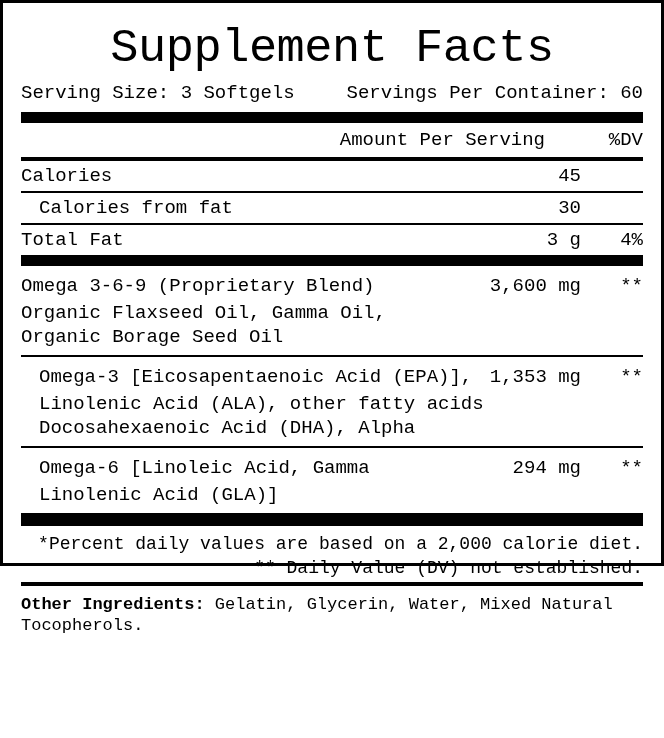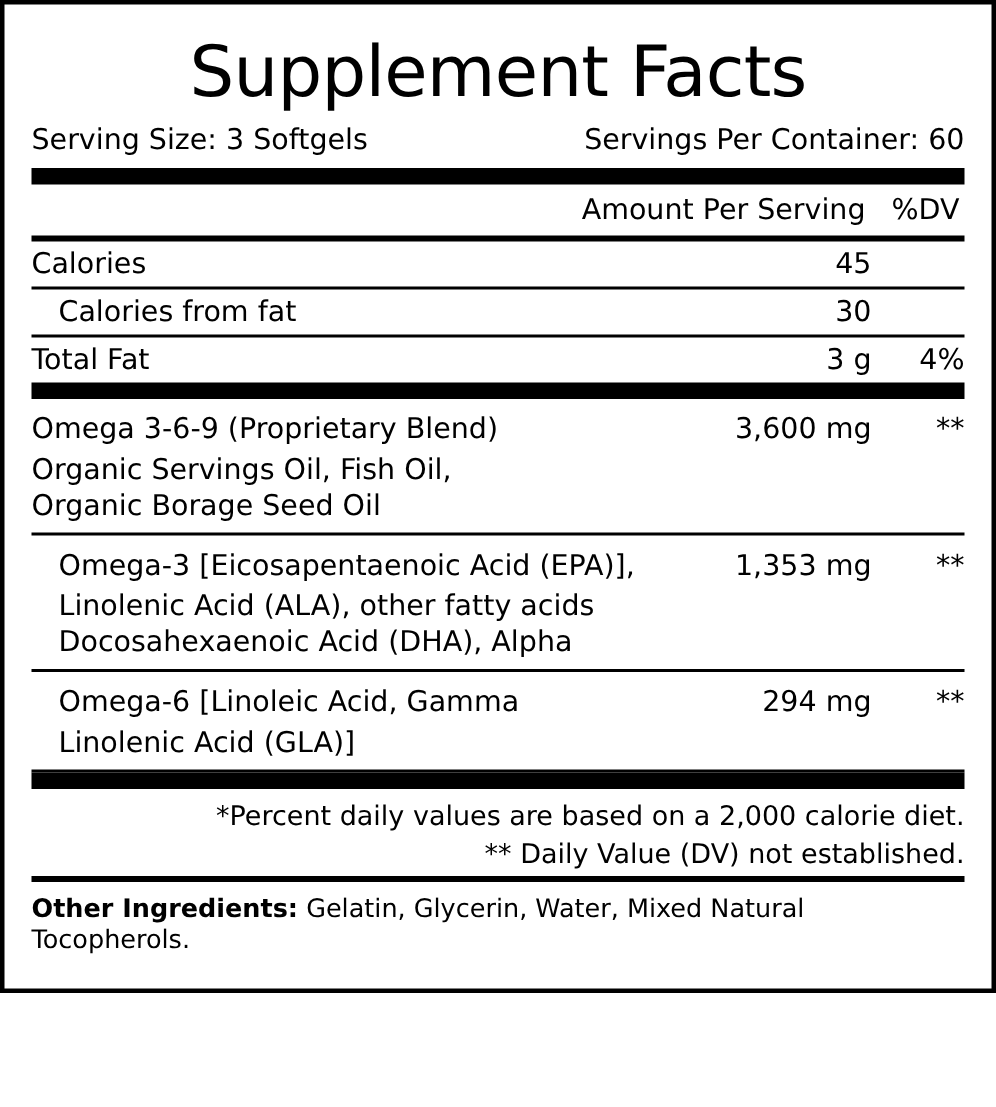--- a/index.html
+++ b/index.html
@@ -10,25 +10,26 @@
   body {
     width: 664px;
     height: 738px;
     font-family: "DejaVu Sans", sans-serif;
     color: #000000;
     -webkit-font-smoothing: antialiased;
   }
   .panel {
     position: relative;
     width: 664px;
-    height: 662px;
+    height: 566px;
     box-sizing: border-box;
     border: 3px solid #000;
     padding: 0;
     background: #fff;
+    font-family: Liberation Mono, monospace;
   }
   .inner {
     padding: 8px 18px 0 18px;
   }
   .title {
     font-size: 47px;
     line-height: 1.0;
     font-weight: normal;
     letter-spacing: -0.5px;
     text-align: center;
@@ -60,21 +61,22 @@
     justify-content: flex-end;
     align-items: baseline;
     font-size: 19px;
     padding: 6px 0 6px 0;
   }
   .amount-header .aps {
     margin-right: 14px;
   }
   .amount-header .dv {
     width: 52px;
-    text-align: center;
+    text-align: right;
+    margin-left: 32px;
   }
 
   .row {
     display: flex;
     align-items: center;
     font-size: 19px;
     padding: 4px 0 4px 0;
   }
   .row .nm {
     flex: 1 1 auto;
@@ -164,21 +166,21 @@
     </div>
 
     <div class="rule-thick"></div>
 
     <div class="block blend">
       <div class="row">
         <span class="nm">Omega 3-6-9 (Proprietary Blend)</span>
         <span class="amt">3,600 mg</span>
         <span class="dvcol">**</span>
       </div>
-      <div class="contline">Organic Servings Oil, Fish Oil,</div>
+      <div class="contline">Organic Flaxseed Oil, Gamma Oil,</div>
       <div class="contline">Organic Borage Seed Oil</div>
     </div>
 
     <div class="rule-thin"></div>
 
     <div class="block">
       <div class="row indent2">
         <span class="nm">Omega-3 [Eicosapentaenoic Acid (EPA)],</span>
         <span class="amt">1,353 mg</span>
         <span class="dvcol">**</span>

